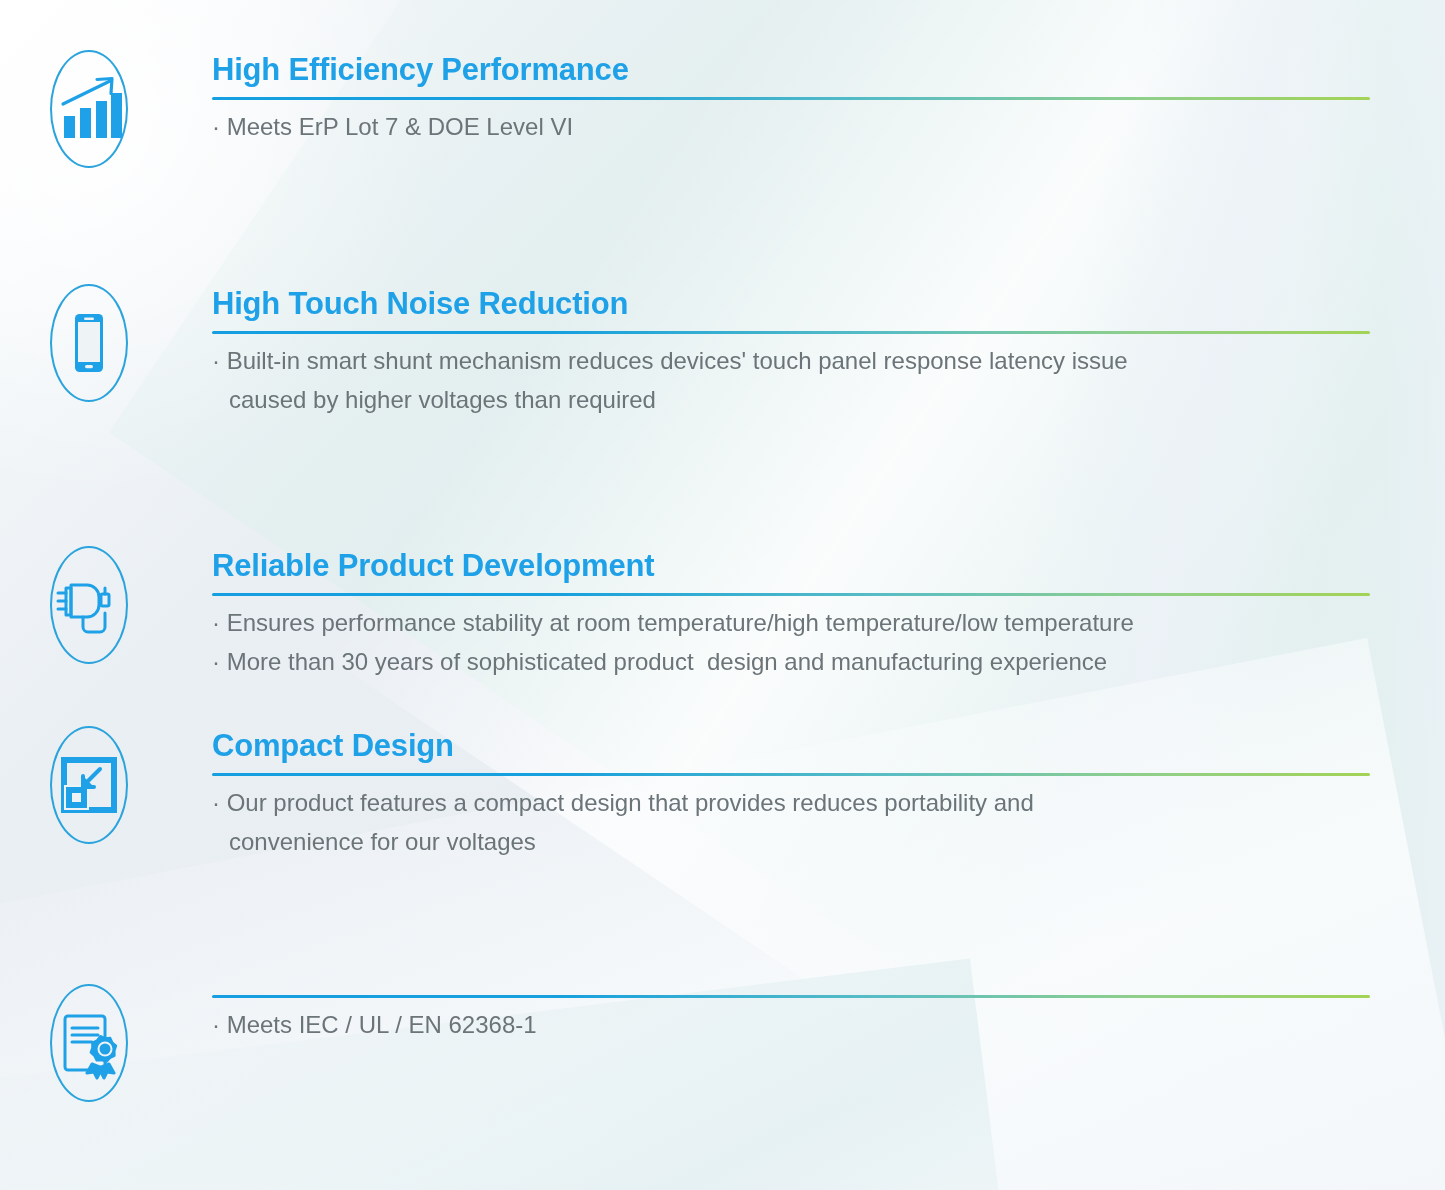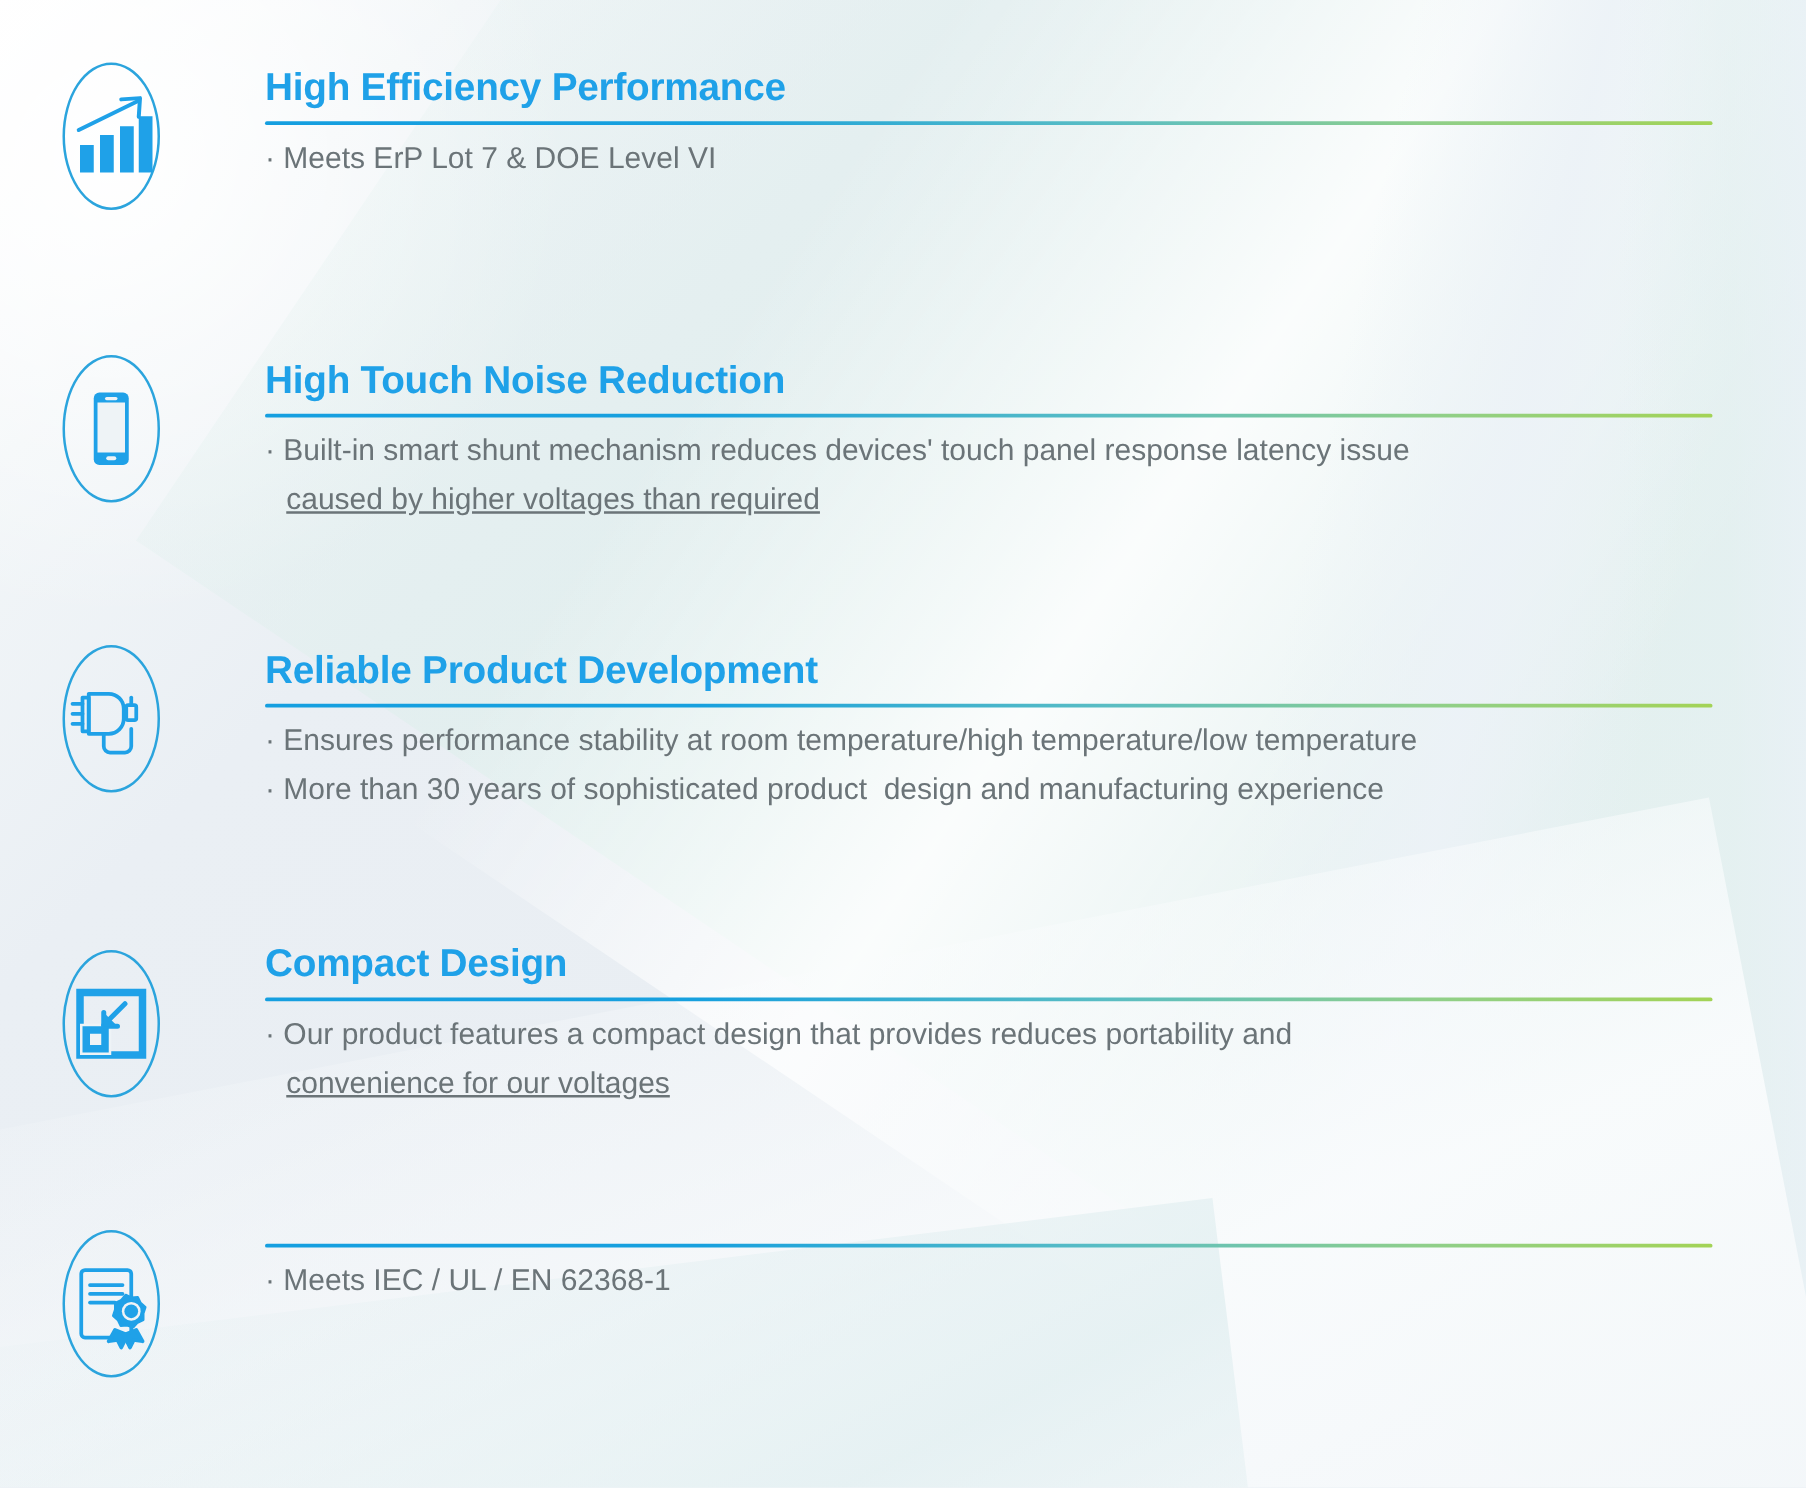--- a/index.html
+++ b/index.html
@@ -136,21 +136,20 @@
     line-height: 1.62;
     white-space: pre;
     text-indent: 0;
   }
   .bullets li .dot {
     color: #6b7478;
   }
   .bullets li .wrap2 {
     display: block;
     padding-left: 17px;
-    text-decoration: underline;
   }
 </style>
 </head>
 <body>
 
 <div class="page">
 
   <div class="bg-band band-g"></div>
   <div class="bg-band band-a"></div>
   <div class="bg-band band-b"></div>
@@ -196,21 +195,21 @@
       </div>
       <div class="content">
         <div class="feature-title">High Touch Noise Reduction</div>
         <div class="divider"></div>
         <ul class="bullets">
           <li><span class="dot">·</span> <span>Built-in smart shunt mechanism reduces devices' touch panel response latency issue</span><span class="wrap2">caused by higher voltages than required</span></li>
         </ul>
       </div>
     </div>
 
-    <div class="feature" style="top:516px;">
+    <div class="feature" style="top:546px;">
       <div class="icon-wrap">
         <div class="icon-circle">
           <svg width="74" height="74" viewBox="0 0 74 74">
             <g fill="none" stroke="#1fa1e8" stroke-width="3" stroke-linecap="round" stroke-linejoin="round">
               <path d="M19 17 h16 a12 12 0 0 1 12 12 v8 a12 12 0 0 1 -12 12 h-16 z"></path>
               <path d="M14 20 h5 v27 h-5 z"></path>
               <path d="M6 25 h8"></path>
               <path d="M6 33 h8"></path>
               <path d="M6 41 h8"></path>
               <path d="M31 49 v10 a5 5 0 0 0 5 5 h12 a5 5 0 0 0 5 -5 v-14"></path>
@@ -223,21 +222,21 @@
       <div class="content">
         <div class="feature-title">Reliable Product Development</div>
         <div class="divider"></div>
         <ul class="bullets">
           <li><span class="dot">·</span> <span>Ensures performance stability at room temperature/high temperature/low temperature</span></li>
           <li><span class="dot">·</span> <span>More than 30 years of sophisticated product  design and manufacturing experience</span></li>
         </ul>
       </div>
     </div>
 
-    <div class="feature" style="top:751px;align-items:center;">
+    <div class="feature" style="top:726px;">
       <div class="icon-wrap">
         <div class="icon-circle">
           <svg width="74" height="74" viewBox="0 0 74 74">
             <path d="M12 12 h50 v50 h-50 z" fill="none" stroke="#1fa1e8" stroke-width="6"></path>
             <rect x="12" y="37" width="25" height="25" fill="#eef3f6"></rect>
             <path d="M17 42 h15 v15 h-15 z" fill="none" stroke="#1fa1e8" stroke-width="6"></path>
             <g stroke="#1fa1e8" stroke-width="4" stroke-linecap="round" stroke-linejoin="round" fill="none">
               <path d="M48 21 L31 38"></path>
               <path d="M31 28 L31 39 L42 39" stroke-width="4"></path>
             </g>

